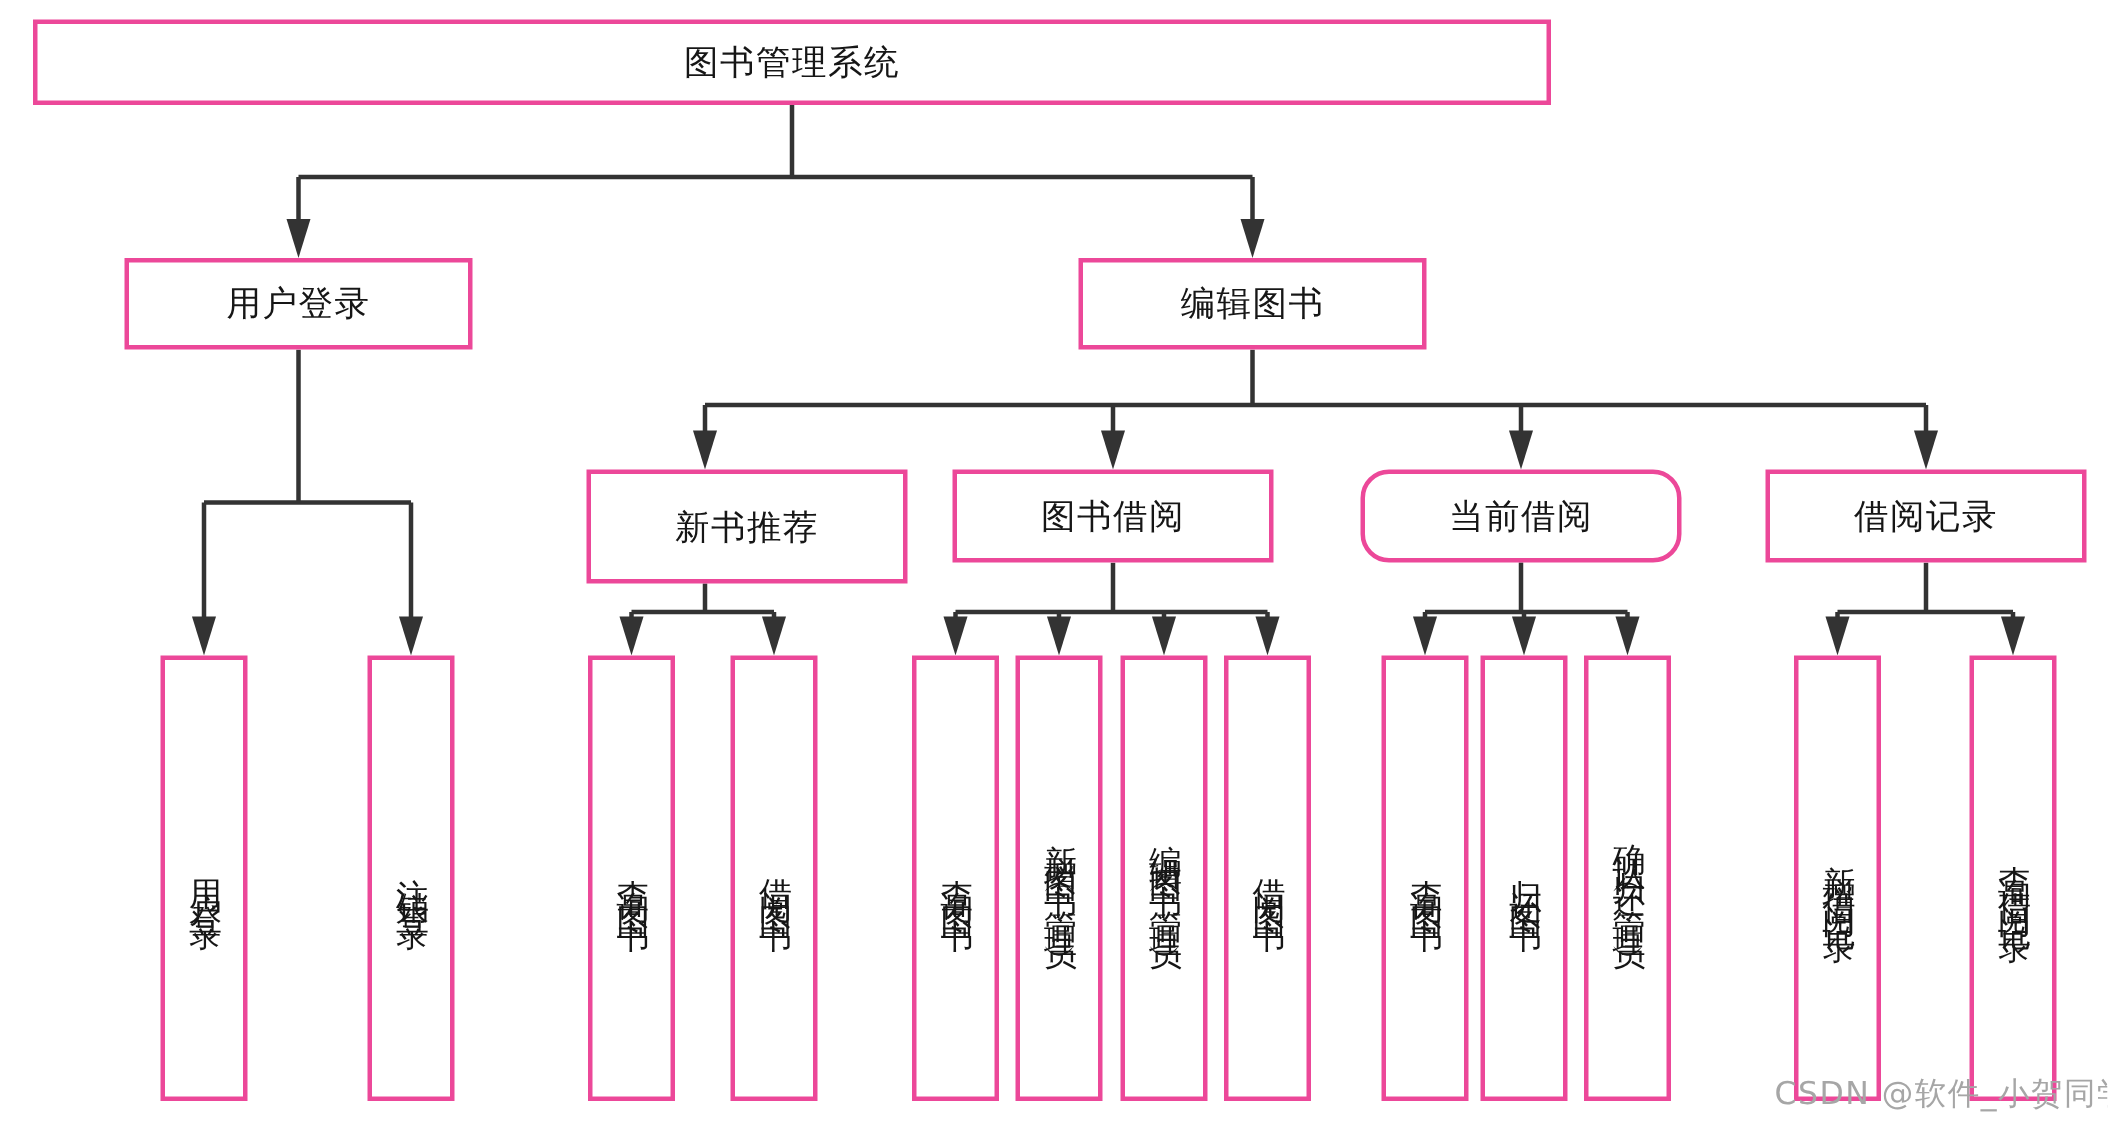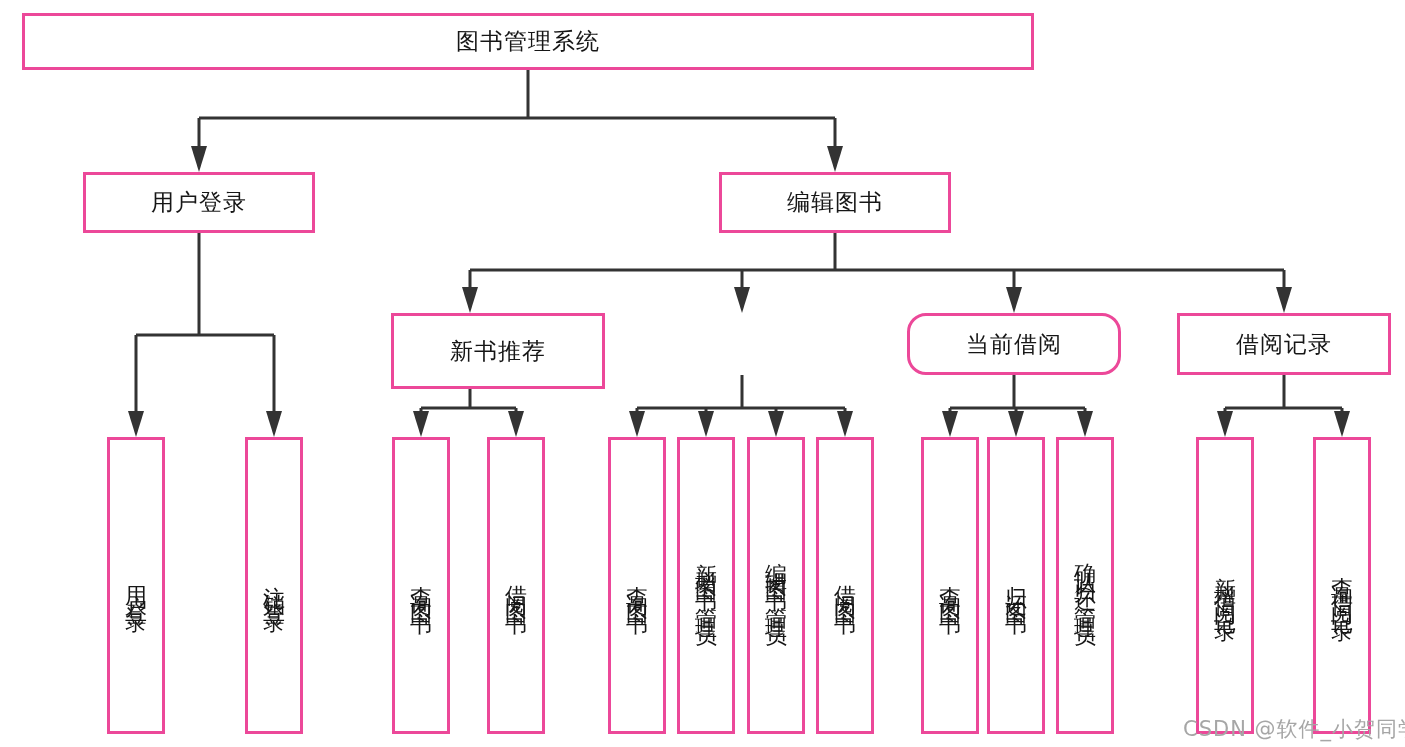--- a/index.html
+++ b/index.html
@@ -80,20 +80,21 @@
       <polygon points="1334,411 1350,411 1342,437"></polygon>
     </g>
   </svg>
 
   <div class="box" style="left:22px;top:13px;width:1012px;height:57px;">图书管理系统</div>
 
   <div class="box" style="left:83px;top:172px;width:232px;height:61px;">用户登录</div>
   <div class="box" style="left:719px;top:172px;width:232px;height:61px;">编辑图书</div>
 
   <div class="box" style="left:363px;top:313px;width:214px;height:76px;margin-left:28px;">新书推荐</div>
+  <div class="box" style="left:635px;top:313px;width:214px;height:62px;">图书借阅</div>
   <div class="box" style="left:907px;top:313px;width:214px;height:62px;border-radius:19px;">当前借阅</div>
   <div class="box" style="left:1177px;top:313px;width:214px;height:62px;">借阅记录</div>
 
   <div class="box leaf" style="left:107px;top:437px;width:58px;height:297px;">用户登录</div>
   <div class="box leaf" style="left:245px;top:437px;width:58px;height:297px;">注销登录</div>
 
   <div class="box leaf" style="left:392px;top:437px;width:58px;height:297px;">查询图书</div>
   <div class="box leaf" style="left:487px;top:437px;width:58px;height:297px;">借阅图书</div>
 
   <div class="box leaf" style="left:608px;top:437px;width:58px;height:297px;">查询图书</div>

